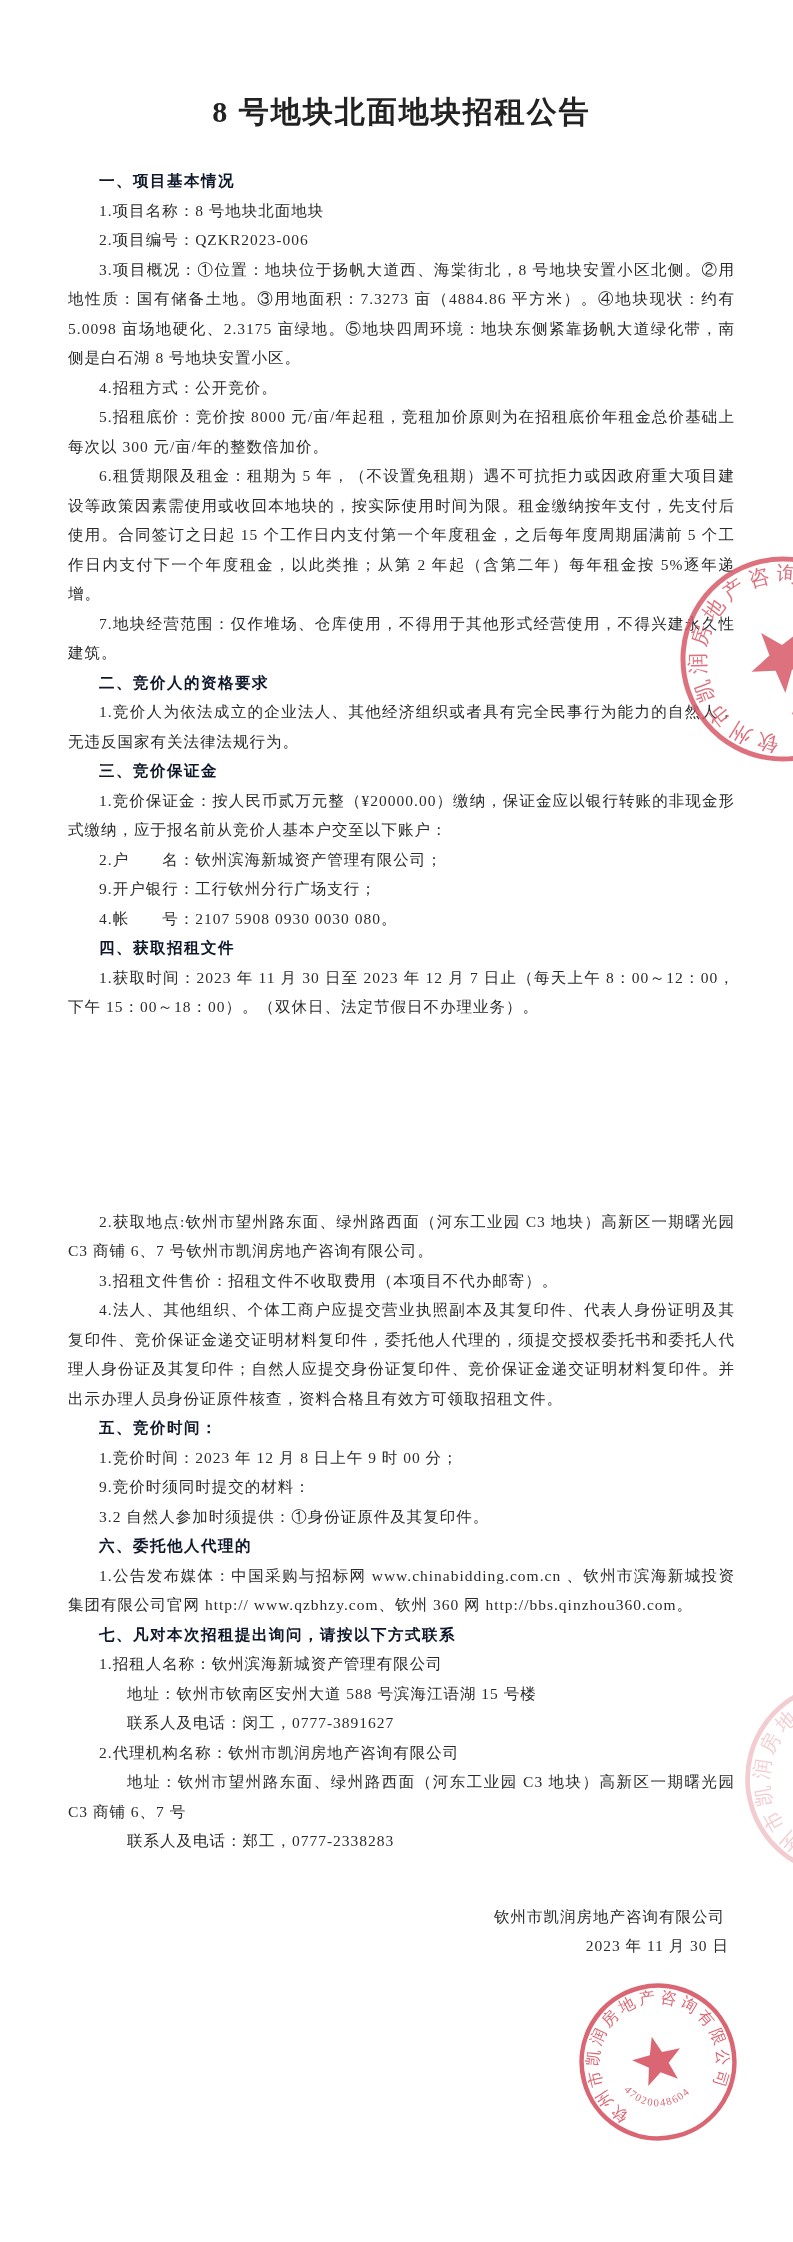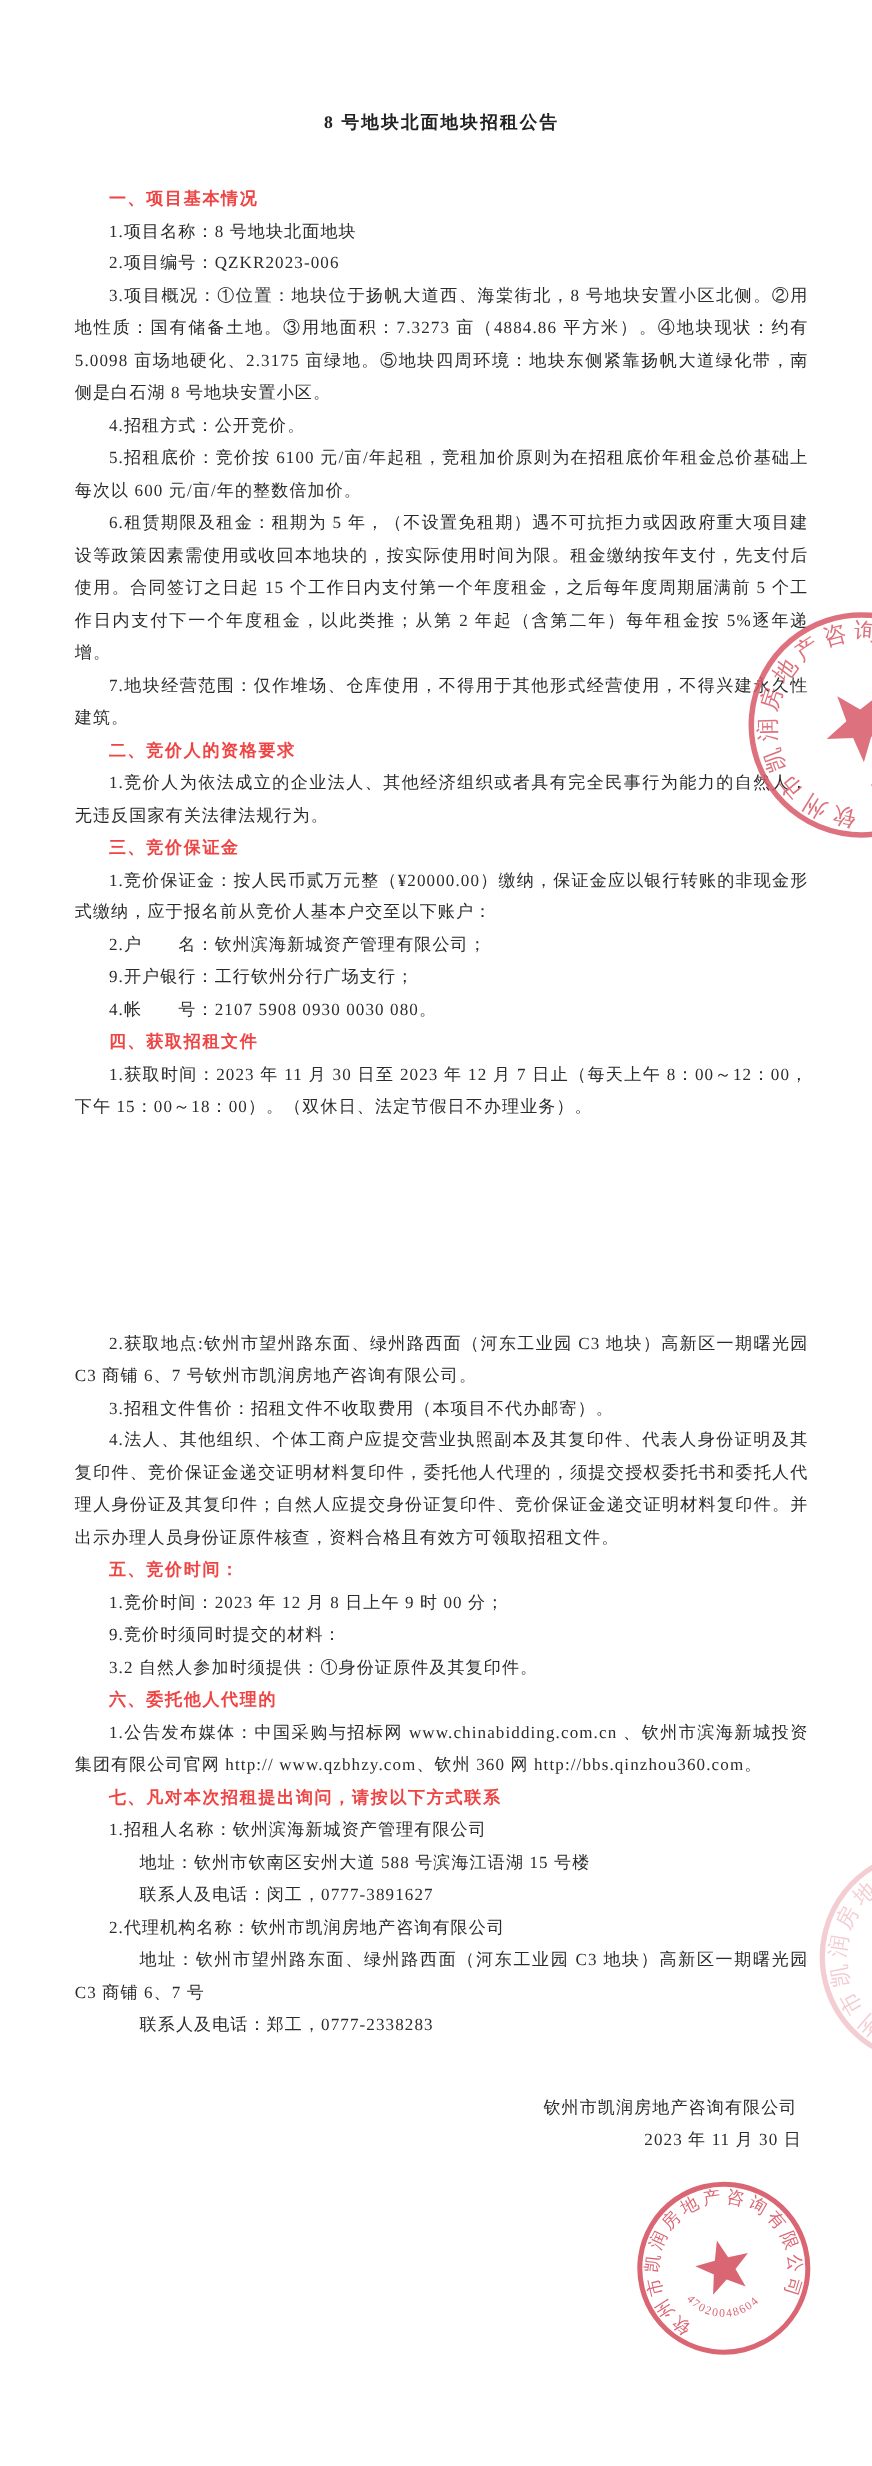--- a/index.html
+++ b/index.html
@@ -3,25 +3,25 @@
 <meta charset="utf-8">
 <style>
   html,body{margin:0;padding:0;background:#ffffff;}
   .page{
     position:relative;width:793px;height:2242px;background:#fff;overflow:hidden;
     font-family:"Liberation Serif","DejaVu Serif",serif;
     color:#2b2b2b;font-size:15.5px;line-height:29.5px;letter-spacing:1px;
   }
   .content{padding:98px 58px 0 68px;text-align:justify;}
   .title{
-    text-align:center;font-size:16px;font-weight:bold;letter-spacing:2px;
+    text-align:center;font-size:30px;font-weight:bold;letter-spacing:2px;
     line-height:28px;margin:0 0 40px 0;color:#222;
   }
   p{margin:0;}
-  .h{font-weight:bold;text-indent:2em;font-family:"Liberation Sans","DejaVu Sans",sans-serif;letter-spacing:1.5px;color:#ef4444;}
+  .h{font-weight:bold;text-indent:2em;font-family:"Liberation Sans","DejaVu Sans",sans-serif;letter-spacing:1.5px;color:#0f172a;}
   .p{text-indent:2em;}
   .pc{text-indent:3.8em;font-family:Liberation Serif, serif;}
   .spacer{height:185px;}
   .sig{margin-top:46px;text-align:right;padding-right:10px;}
   .sig-date{text-align:right;padding-right:6px;}
   .stamp{position:absolute;color:#d85a68;pointer-events:none;}
   .stamp-middle{left:673px;top:549px;opacity:.85;transform:rotate(-40deg);}
   .stamp-faint{left:738px;top:1674px;opacity:.30;transform:rotate(-30deg);}
   .stamp-bottom{left:574px;top:1978px;opacity:.92;transform:rotate(-14deg);}
   .stamp svg{display:block;}
@@ -31,21 +31,21 @@
 
 <div class="page">
   <div class="content">
     <p class="title">8 号地块北面地块招租公告</p>
 
     <p class="h">一、项目基本情况</p>
     <p class="p">1.项目名称：8 号地块北面地块</p>
     <p class="p">2.项目编号：QZKR2023-006</p>
     <p class="p">3.项目概况：①位置：地块位于扬帆大道西、海棠街北，8 号地块安置小区北侧。②用地性质：国有储备土地。③用地面积：7.3273 亩（4884.86 平方米）。④地块现状：约有 5.0098 亩场地硬化、2.3175 亩绿地。⑤地块四周环境：地块东侧紧靠扬帆大道绿化带，南侧是白石湖 8 号地块安置小区。</p>
     <p class="p">4.招租方式：公开竞价。</p>
-    <p class="p">5.招租底价：竞价按 6100 元/亩/年起租，竞租加价原则为在招租底价年租金总价基础上每次以 600 元/亩/年的整数倍加价。</p>
+    <p class="p">5.招租底价：竞价按 8000 元/亩/年起租，竞租加价原则为在招租底价年租金总价基础上每次以 300 元/亩/年的整数倍加价。</p>
     <p class="p">6.租赁期限及租金：租期为 5 年，（不设置免租期）遇不可抗拒力或因政府重大项目建设等政策因素需使用或收回本地块的，按实际使用时间为限。租金缴纳按年支付，先支付后使用。合同签订之日起 15 个工作日内支付第一个年度租金，之后每年度周期届满前 5 个工作日内支付下一个年度租金，以此类推；从第 2 年起（含第二年）每年租金按 5%逐年递增。</p>
     <p class="p">7.地块经营范围：仅作堆场、仓库使用，不得用于其他形式经营使用，不得兴建永久性建筑。</p>
     <p class="h">二、竞价人的资格要求</p>
     <p class="p">1.竞价人为依法成立的企业法人、其他经济组织或者具有完全民事行为能力的自然人，无违反国家有关法律法规行为。</p>
     <p class="h">三、竞价保证金</p>
     <p class="p">1.竞价保证金：按人民币贰万元整（¥20000.00）缴纳，保证金应以银行转账的非现金形式缴纳，应于报名前从竞价人基本户交至以下账户：</p>
     <p class="p">2.户　　名：钦州滨海新城资产管理有限公司；</p>
     <p class="p">9.开户银行：工行钦州分行广场支行；</p>
     <p class="p">4.帐　　号：2107 5908 0930 0030 080。</p>
     <p class="h">四、获取招租文件</p>

